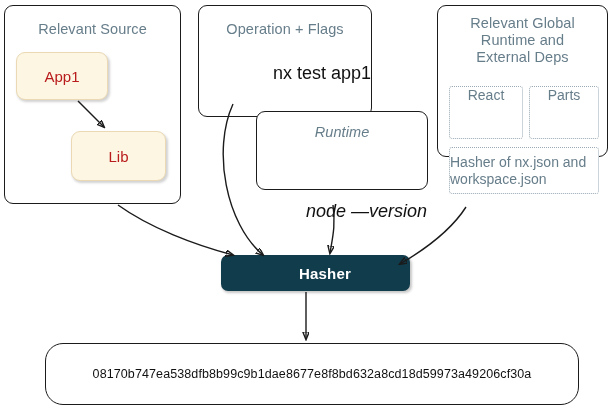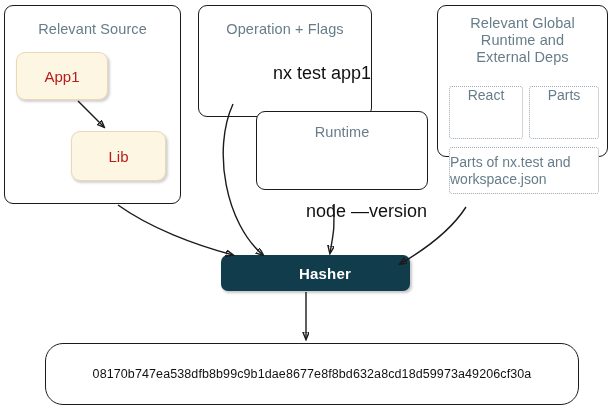--- a/index.html
+++ b/index.html
@@ -114,39 +114,39 @@
 
   <div class="node-cream" style="left:71px;top:131px;width:95px;height:50px;">
     <span>Lib</span>
   </div>
 
   <div class="group" id="g-operation" style="left:198px;top:5px;width:174px;height:112px;">
     <div class="group-title" style="top:15px;">Operation + Flags</div>
     <div class="cmd" style="top:58px;">nx test app1</div>
   </div>
 
-  <div class="group" id="g-runtime" style="left:256px;top:111px;width:172px;height:79px;">
+  <div class="group" id="g-runtime" style="left:256px;top:111px;width:172px;height:79px;font-style:italic;">
     <div class="group-title" style="top:12px;">Runtime</div>
     <div class="cmd" style="top:54px;margin-top:36px;">node —version</div>
   </div>
 
   <div class="group" id="g-global" style="left:437px;top:5px;width:171px;height:152px;">
     <div class="group-title" style="top:9px;">Relevant Global</div>
     <div class="group-title" style="top:26px;">Runtime and</div>
     <div class="group-title" style="top:43px;">External Deps</div>
 
     <div class="dotted" style="left:11px;top:80px;width:74px;height:53px;">
       <span>React</span>
     </div>
     <div class="dotted" style="left:91px;top:80px;width:70px;height:53px;">
       <span>Parts</span>
     </div>
 
     <div class="dotted" style="left:11px;top:141px;width:150px;height:47px;flex-direction:column;">
-      <span>Parts of nx.test and</span>
+      <span>Hasher of nx.json and</span>
       <span>workspace.json</span>
     </div>
   </div>
 
   <div id="hasher-box" style="left:221px;top:255px;width:170px;height:36px;">
     <span>Hasher</span>
   </div>
 
   <div id="hash-box" style="left:45px;top:343px;width:534px;height:62px;">
     <span id="hash-text">08170b747ea538dfb8b99c9b1dae8677e8f8bd632a8cd18d59973a49206cf30a</span>

